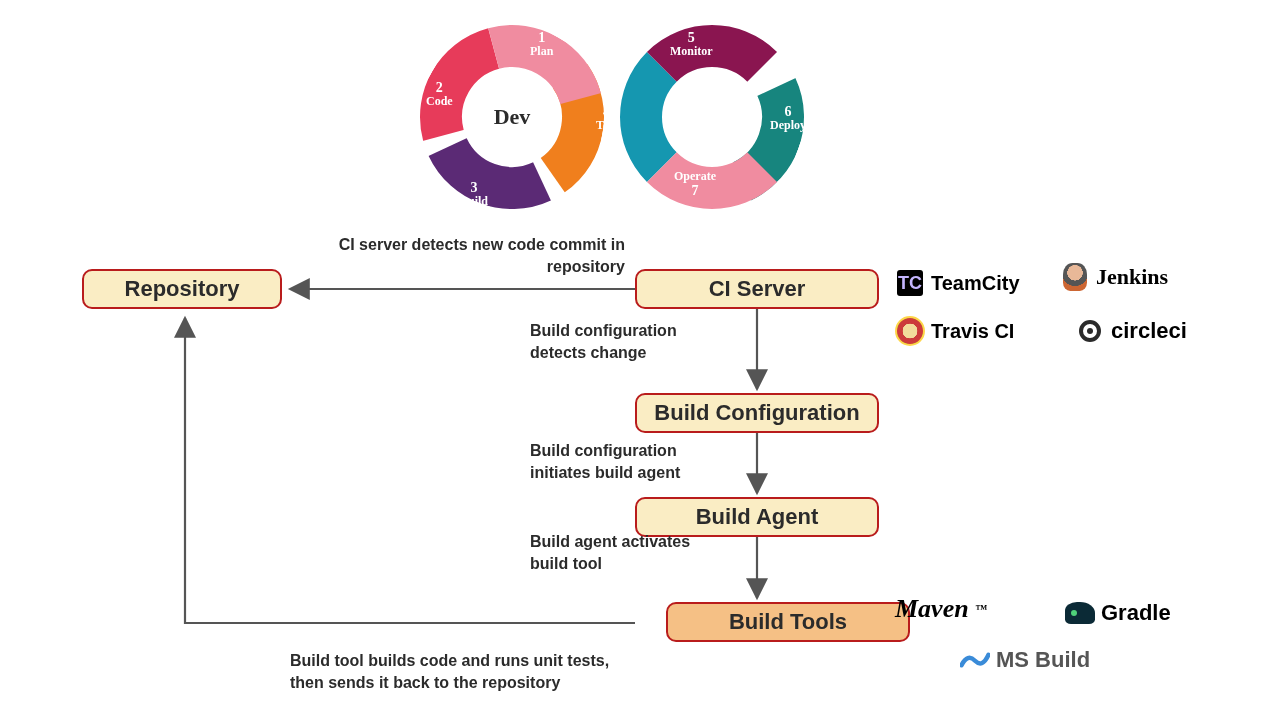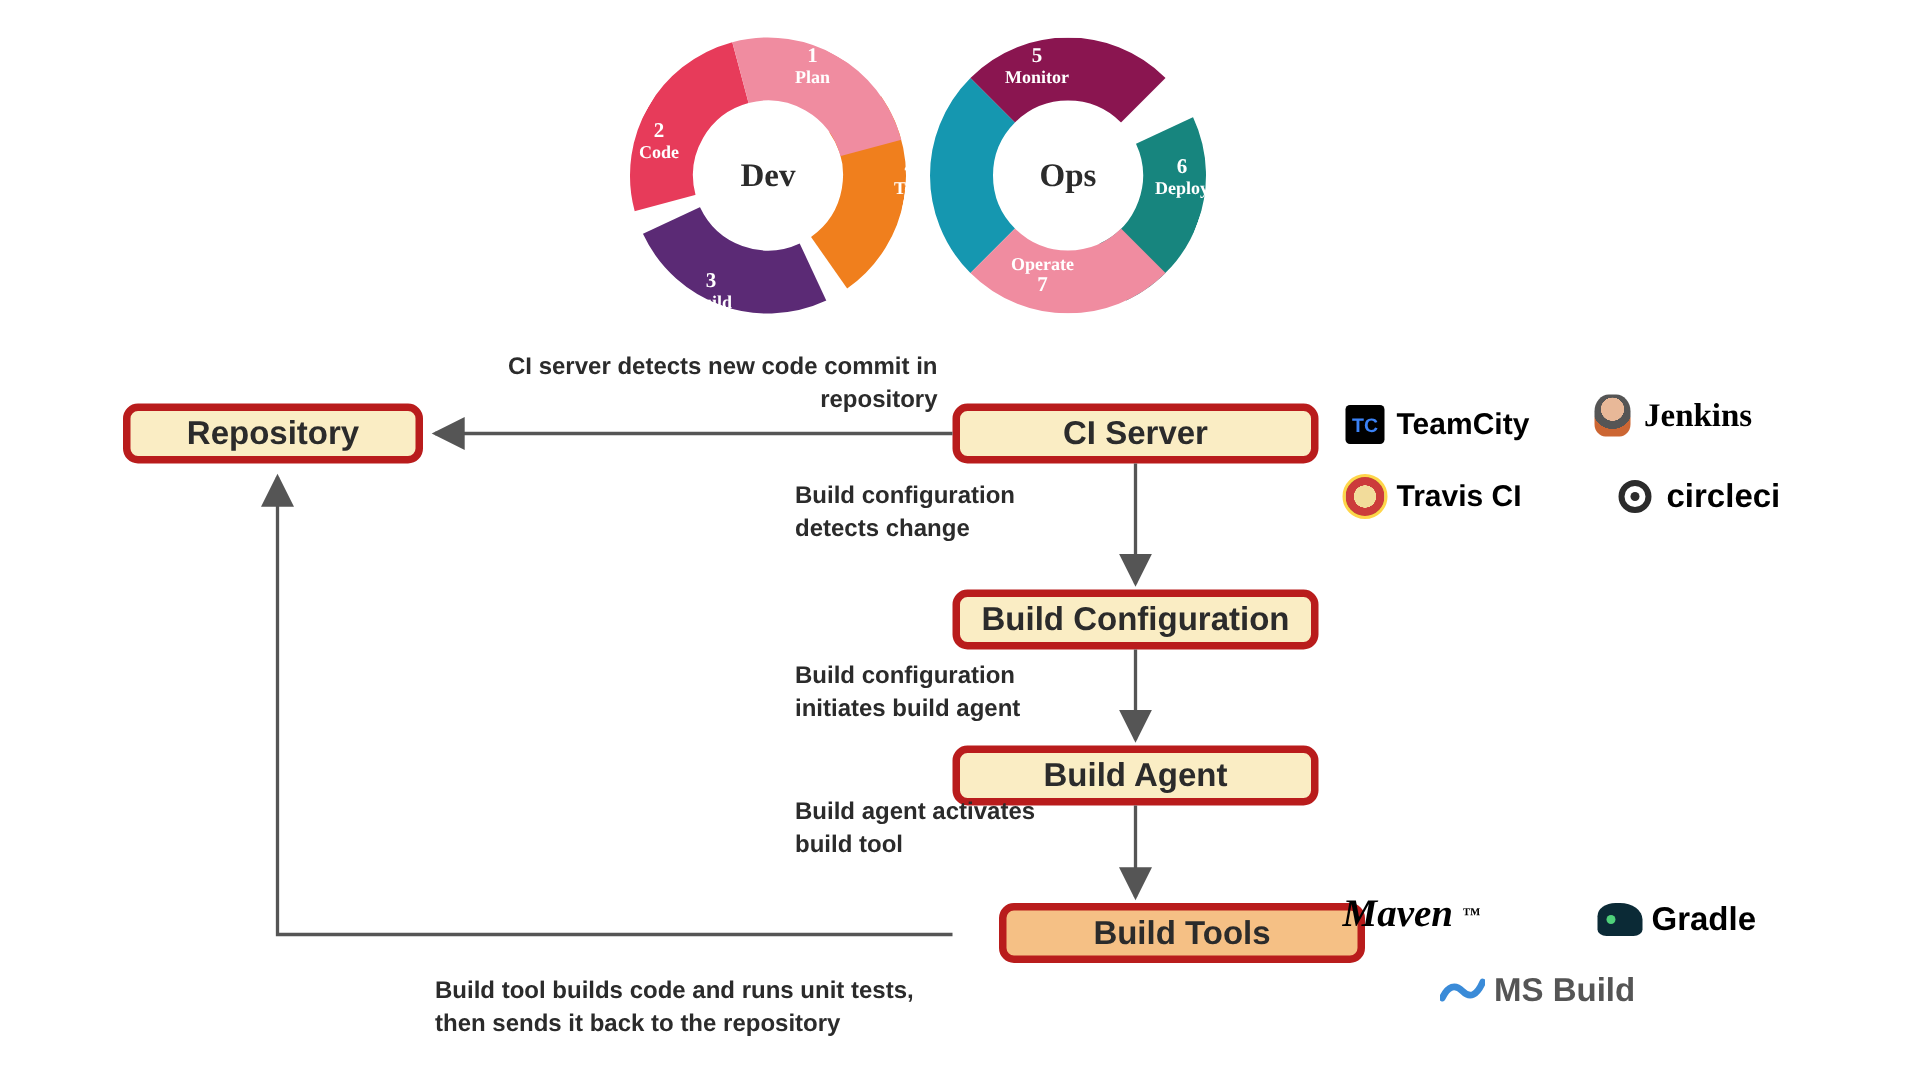--- a/index.html
+++ b/index.html
@@ -7,21 +7,21 @@
     width: 1280px;
     height: 720px;
     background: #fff;
     font-family: "Segoe UI", Arial, sans-serif;
     position: relative;
     overflow: hidden;
   }
   .node {
     position: absolute;
     background: #faedc4;
-    border: 5px solid #b91c1c;
+    border: 2px solid #b91c1c;
     border-radius: 10px;
     font-size: 22px;
     font-weight: 600;
     color: #2b2b2b;
     display: flex;
     align-items: center;
     justify-content: center;
     padding: 6px 18px;
     white-space: nowrap;
   }
@@ -67,21 +67,21 @@
     font-size: 12px;
     text-align: center;
     line-height: 1.1;
     font-family: Georgia, "Segoe UI", serif;
   }
   .loop-num { font-size: 14px; display:block; }
 
   
   .tools { position: absolute; font-weight: 700; display: flex; align-items: center; gap: 6px; }
   .tools .il { width: 30px; height: 30px; display:inline-flex; align-items:center; justify-content:center; }
-  .tc-box { background:#000; color:#3b82f6; font-size:13px; width:26px; height:26px; display:flex; align-items:center; justify-content:center; border-radius:3px; }
+  .tc-box { background:#000; color:#c4b5fd; font-size:18px; width:26px; height:26px; display:flex; align-items:center; justify-content:center; border-radius:3px; }
   .jenkins-icon { width:24px; height:28px; background: radial-gradient(circle at 50% 35%, #e8b898 0 35%, #555 36% 60%, #c63 61% 100%); border-radius: 40% 40% 30% 30%; }
   .travis-icon { width:30px; height:30px; background: radial-gradient(circle, #f2dc9b 0 40%, #cc3b3b 41% 70%, #7a2 71% 100%); border-radius:50%; border: 2px solid #ffd54a; }
   .gradle-icon { width:30px; height:22px; background:#0b2a36; border-radius: 40% 50% 20% 20%; position:relative; }
   .gradle-icon::after { content:""; position:absolute; width:6px; height:6px; background:#4fd17a; border-radius:50%; left:6px; top:8px; }
   svg.arrow { position: absolute; overflow: visible; }
 </style>
 </head>
 <body>
 
 <div class="loop">
@@ -90,21 +90,20 @@
     <div class="seg" style="--r:200deg;--c:#5b2a75"></div>
     <div class="seg" style="--r:100deg;--c:#f07f1d"></div>
     <div class="seg" style="--r:30deg;--c:#f08ca0"></div>
     <div class="ring-label" style="left:52px; top:52px">Dev</div>
   </div>
   <div class="ring ring-ops">
     <div class="seg" style="--r:270deg;--c:#1597b0"></div>
     <div class="seg" style="--r:0deg;--c:#8a1550"></div>
     <div class="seg" style="--r:110deg;--c:#17857e"></div>
     <div class="seg" style="--r:180deg;--c:#f08ca0"></div>
-    <div class="ring-label" style="left:52px; top:52px">Ops</div>
   </div>
 
   <span class="loop-text" style="left:118px; top:18px"><span class="loop-num">1</span><span>Plan</span></span>
   <span class="loop-text" style="left:14px; top:68px"><span class="loop-num">2</span><span>Code</span></span>
   <span class="loop-text" style="left:48px; top:168px"><span class="loop-num">3</span><span>Build</span></span>
   <span class="loop-text" style="left:184px; top:92px"><span class="loop-num">4</span><span>Test</span></span>
   <span class="loop-text" style="left:258px; top:18px"><span class="loop-num">5</span><span>Monitor</span></span>
   <span class="loop-text" style="left:358px; top:92px"><span class="loop-num">6</span><span>Deploy</span></span>
   <span class="loop-text" style="left:262px; top:158px"><span>Operate</span><span class="loop-num">7</span></span>
 </div>

